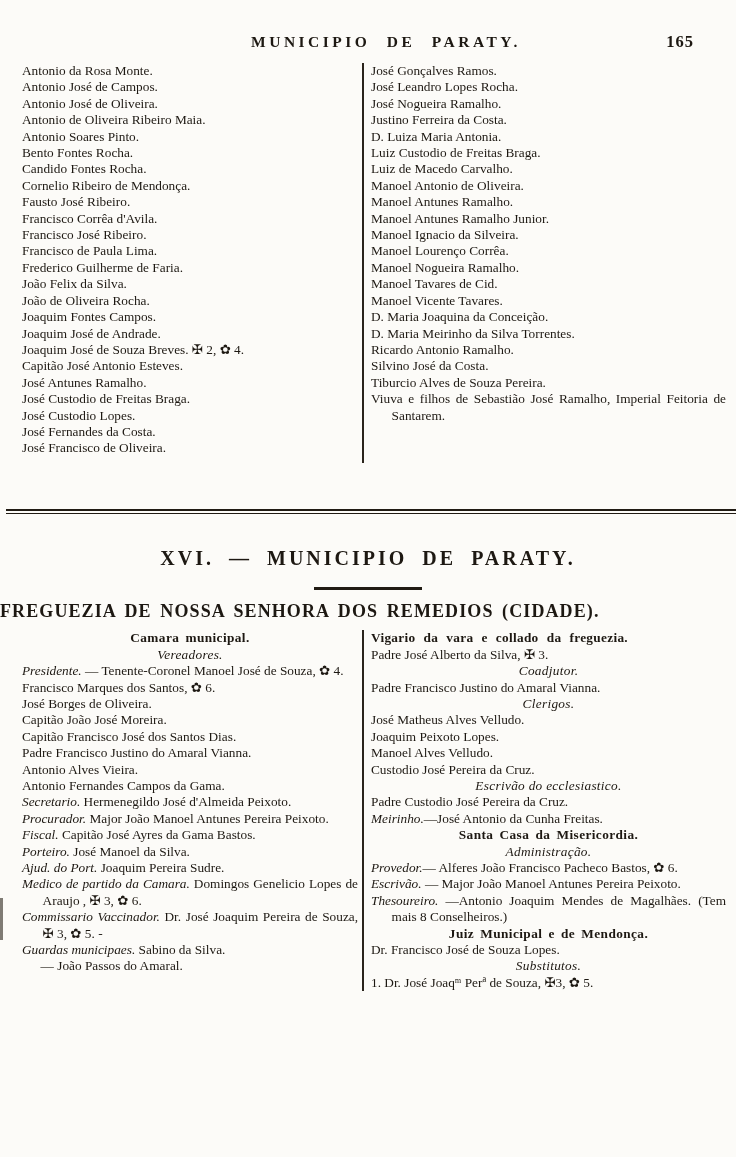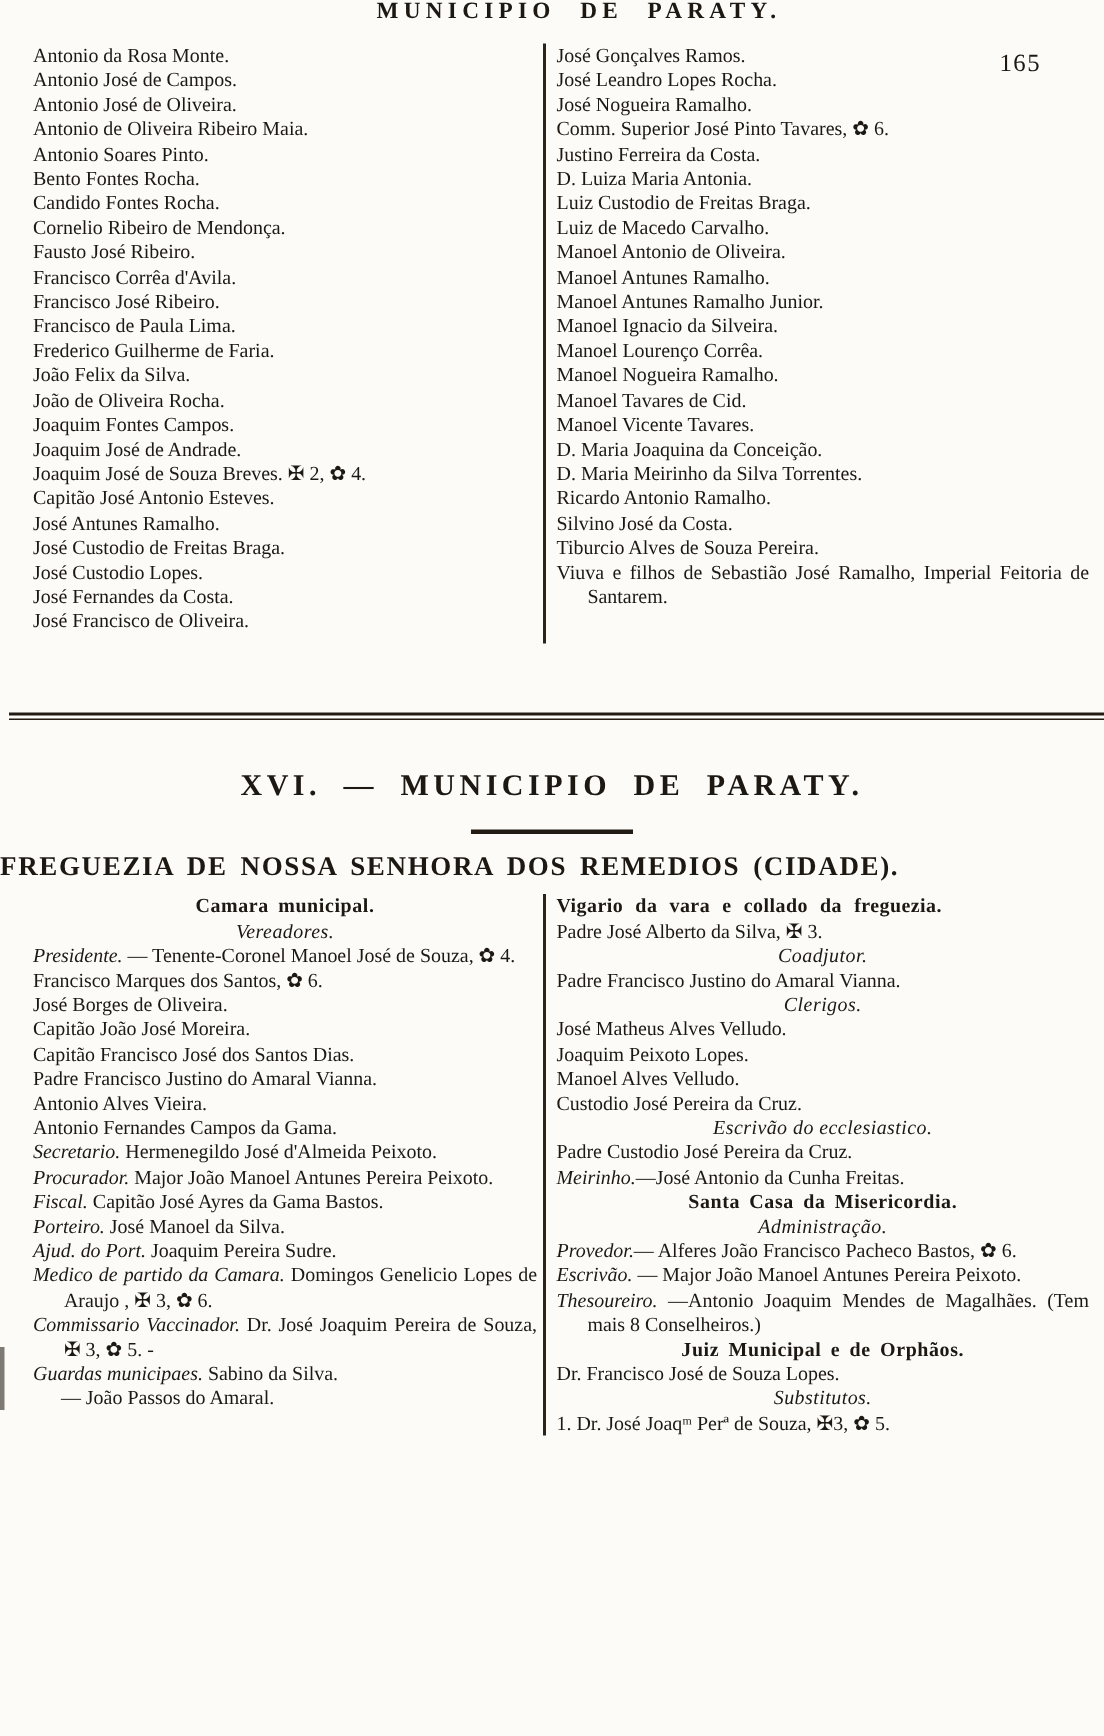--- a/index.html
+++ b/index.html
@@ -11,35 +11,36 @@
     background: #fcfbf8;
     color: #1d1812;
     font-family: "Liberation Serif", "DejaVu Serif", serif;
     font-size: 13.3px;
     line-height: 16.4px;
     overflow: hidden;
     box-sizing: border-box;
   }
   .running-head {
     position: relative;
+    padding-top: 34px;
     height: 22px;
     margin-left: 36px;
   }
   .running-head .title {
     text-align: center;
     font-weight: bold;
     font-size: 15.5px;
     letter-spacing: 3.5px;
     word-spacing: 9px;
   }
   .running-head .pageno {
     position: absolute;
     top: 34px;
     right: 42px;
-    font-weight: normal;
+    font-weight: bold;
     font-size: 16.5px;
     letter-spacing: 1px;
   }
   .cols {
     display: flex;
     align-items: stretch;
     padding: 0 10px 0 22px;
     box-sizing: border-box;
   }
   .cols.top { margin-top: 7px; min-height: 400px; }
@@ -145,21 +146,20 @@
         <div class="line entry">José Custodio de Freitas Braga.</div>
         <div class="line entry">José Custodio Lopes.</div>
         <div class="line entry">José Fernandes da Costa.</div>
         <div class="line entry">José Francisco de Oliveira.</div>
       </div>
     <div class="vrule"></div>
     <div class="col-right">
         <div class="line entry">José Gonçalves Ramos.</div>
         <div class="line entry">José Leandro Lopes Rocha.</div>
         <div class="line entry">José Nogueira Ramalho.</div>
-        <div class="line entry">Comm. Superior José Pinto Tavares, ✿ 6.</div>
         <div class="line entry">Justino Ferreira da Costa.</div>
         <div class="line entry">D. Luiza Maria Antonia.</div>
         <div class="line entry">Luiz Custodio de Freitas Braga.</div>
         <div class="line entry">Luiz de Macedo Carvalho.</div>
         <div class="line entry">Manoel Antonio de Oliveira.</div>
         <div class="line entry">Manoel Antunes Ramalho.</div>
         <div class="line entry">Manoel Antunes Ramalho Junior.</div>
         <div class="line entry">Manoel Ignacio da Silveira.</div>
         <div class="line entry">Manoel Lourenço Corrêa.</div>
         <div class="line entry">Manoel Nogueira Ramalho.</div>
@@ -216,21 +216,21 @@
         <div class="line entry">Manoel Alves Velludo.</div>
         <div class="line entry">Custodio José Pereira da Cruz.</div>
         <div class="line h-italic">Escrivão do ecclesiastico.</div>
         <div class="line entry">Padre Custodio José Pereira da Cruz.</div>
         <div class="line entry"><i>Meirinho.</i>—José Antonio da Cunha Freitas.</div>
         <div class="line h-bold">Santa Casa da Misericordia.</div>
         <div class="line h-italic">Administração.</div>
         <div class="line entry"><i>Provedor.</i>— Alferes João Francisco Pacheco Bastos, ✿ 6.</div>
         <div class="line entry"><i>Escrivão.</i> — Major João Manoel Antunes Pereira Peixoto.</div>
         <div class="line entry"><i>Thesoureiro.</i> —Antonio Joaquim Mendes de Magalhães. (Tem mais 8 Conselheiros.)</div>
-        <div class="line h-bold">Juiz Municipal e de Orphãos.</div>
+        <div class="line h-bold">Juiz Municipal e de Mendonça.</div>
         <div class="line entry">Dr. Francisco José de Souza Lopes.</div>
         <div class="line h-italic">Substitutos.</div>
         <div class="line entry">1. Dr. José Joaqᵐ Perª de Souza, ✠3, ✿ 5.</div>
       </div>
   </div>
 
   <div class="edge-mark"></div>
 
 </div>
 

